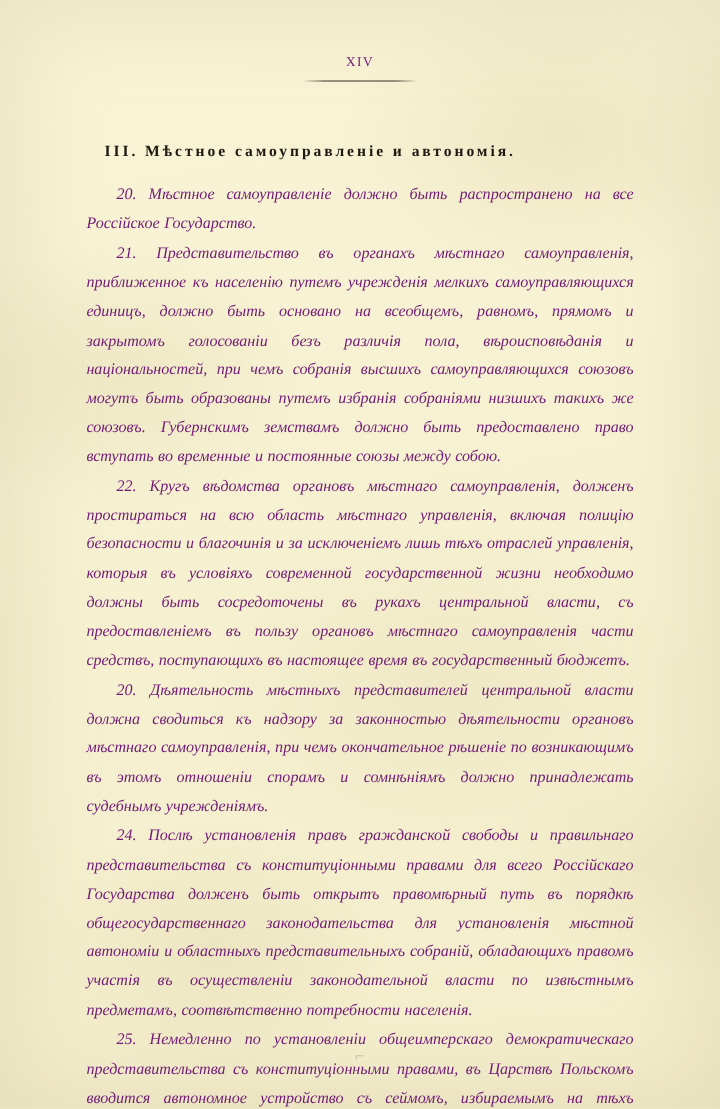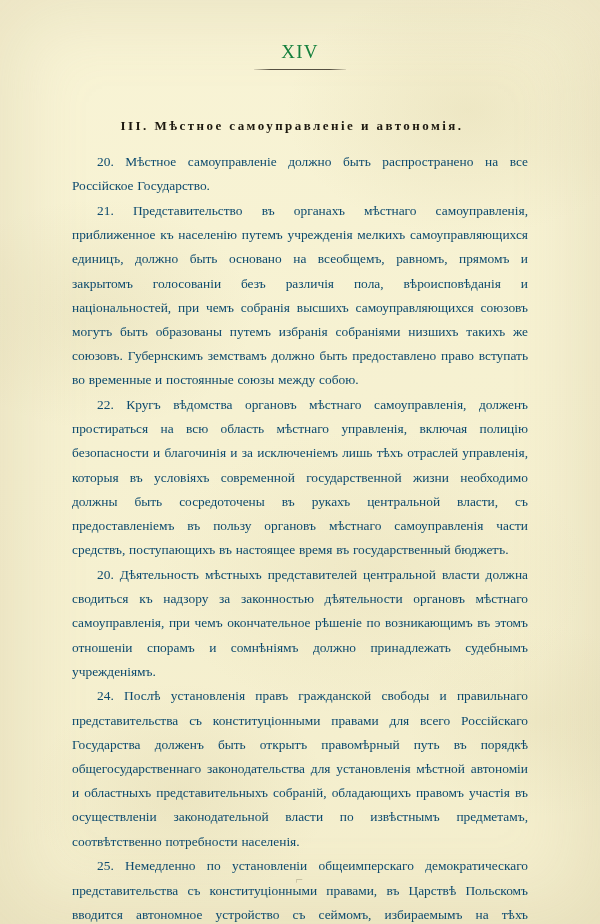--- a/index.html
+++ b/index.html
@@ -48,44 +48,44 @@
 
   
   .folio-block {
     position: absolute;
     top: 42px;
     left: 0;
     right: 0;
     text-align: center;
   }
   .folio-number {
-    font-size: 19px;
+    font-size: 11px;
     letter-spacing: 1.2px;
-    color: #15803d;
+    color: #701a75;
     display: inline-block;
     line-height: 1;
   }
   .folio-rule {
     width: 92px;
     height: 1px;
     margin: 7px auto 0;
     background: linear-gradient(to right,
         rgba(40,35,25,0.12),
         rgba(40,35,25,0.78) 18%,
         rgba(40,35,25,0.78) 82%,
         rgba(40,35,25,0.12));
   }
 
   
   .section-heading {
     position: absolute;
     top: 118px;
-    left: 64px;
+    left: 87px;
     width: 456px;
-    text-align: center;
+    text-align: left;
     font-size: 13px;
     font-weight: bold;
     letter-spacing: 2.45px;
     color: #1d1910;
     white-space: nowrap;
   }
 
   
   .body-column {
     position: absolute;
@@ -93,23 +93,24 @@
     left: 72px;
     width: 456px;
   }
   .clause {
     margin: 0 0 0.5px 0;
     font-size: 13.4px;
     line-height: 24.2px;
     text-align: justify;
     text-justify: inter-word;
     text-indent: 25px;
-    color: #0c4a6e;
+    color: #701a75;
     word-spacing: 0.4px;
     hyphens: none;
+    font-style: italic;
   }
   .clause:last-child {
     margin-bottom: 0;
   }
 
   
   .signature-mark {
     position: absolute;
     left: 0;
     right: 0;

